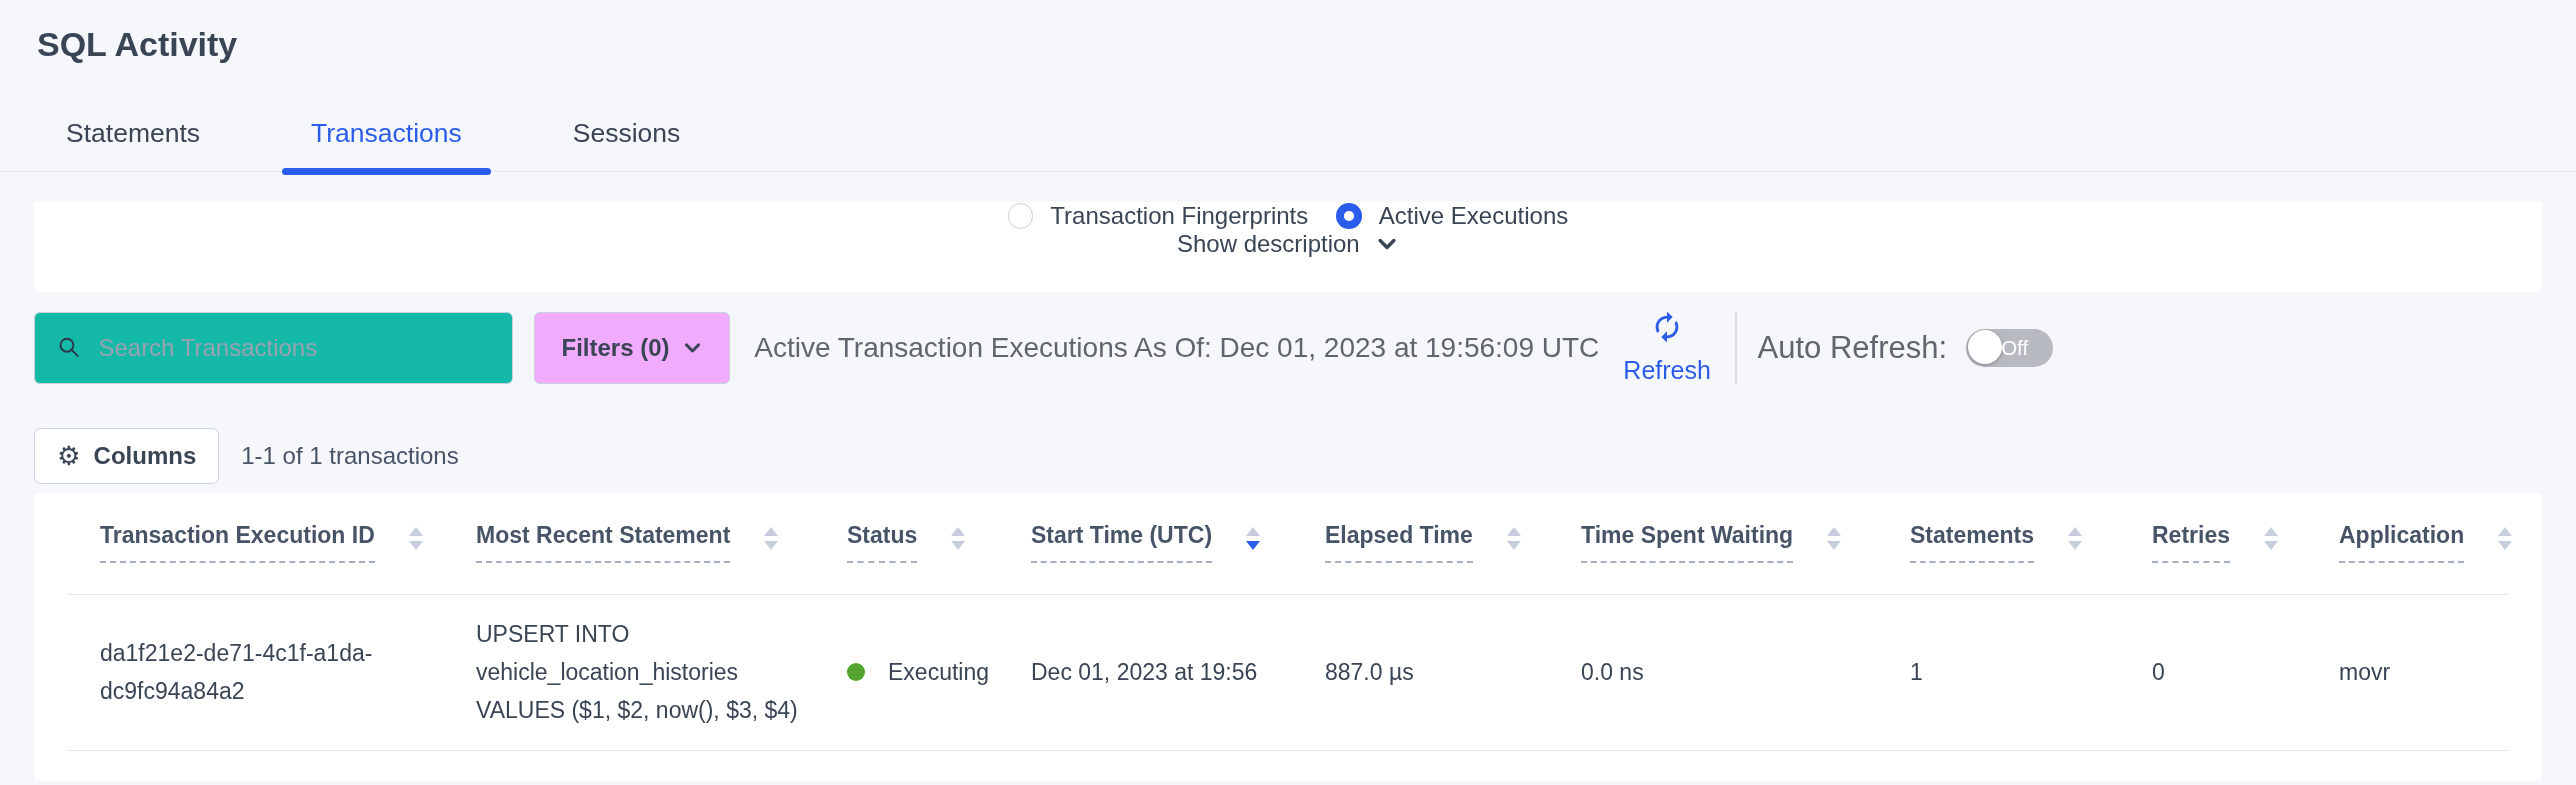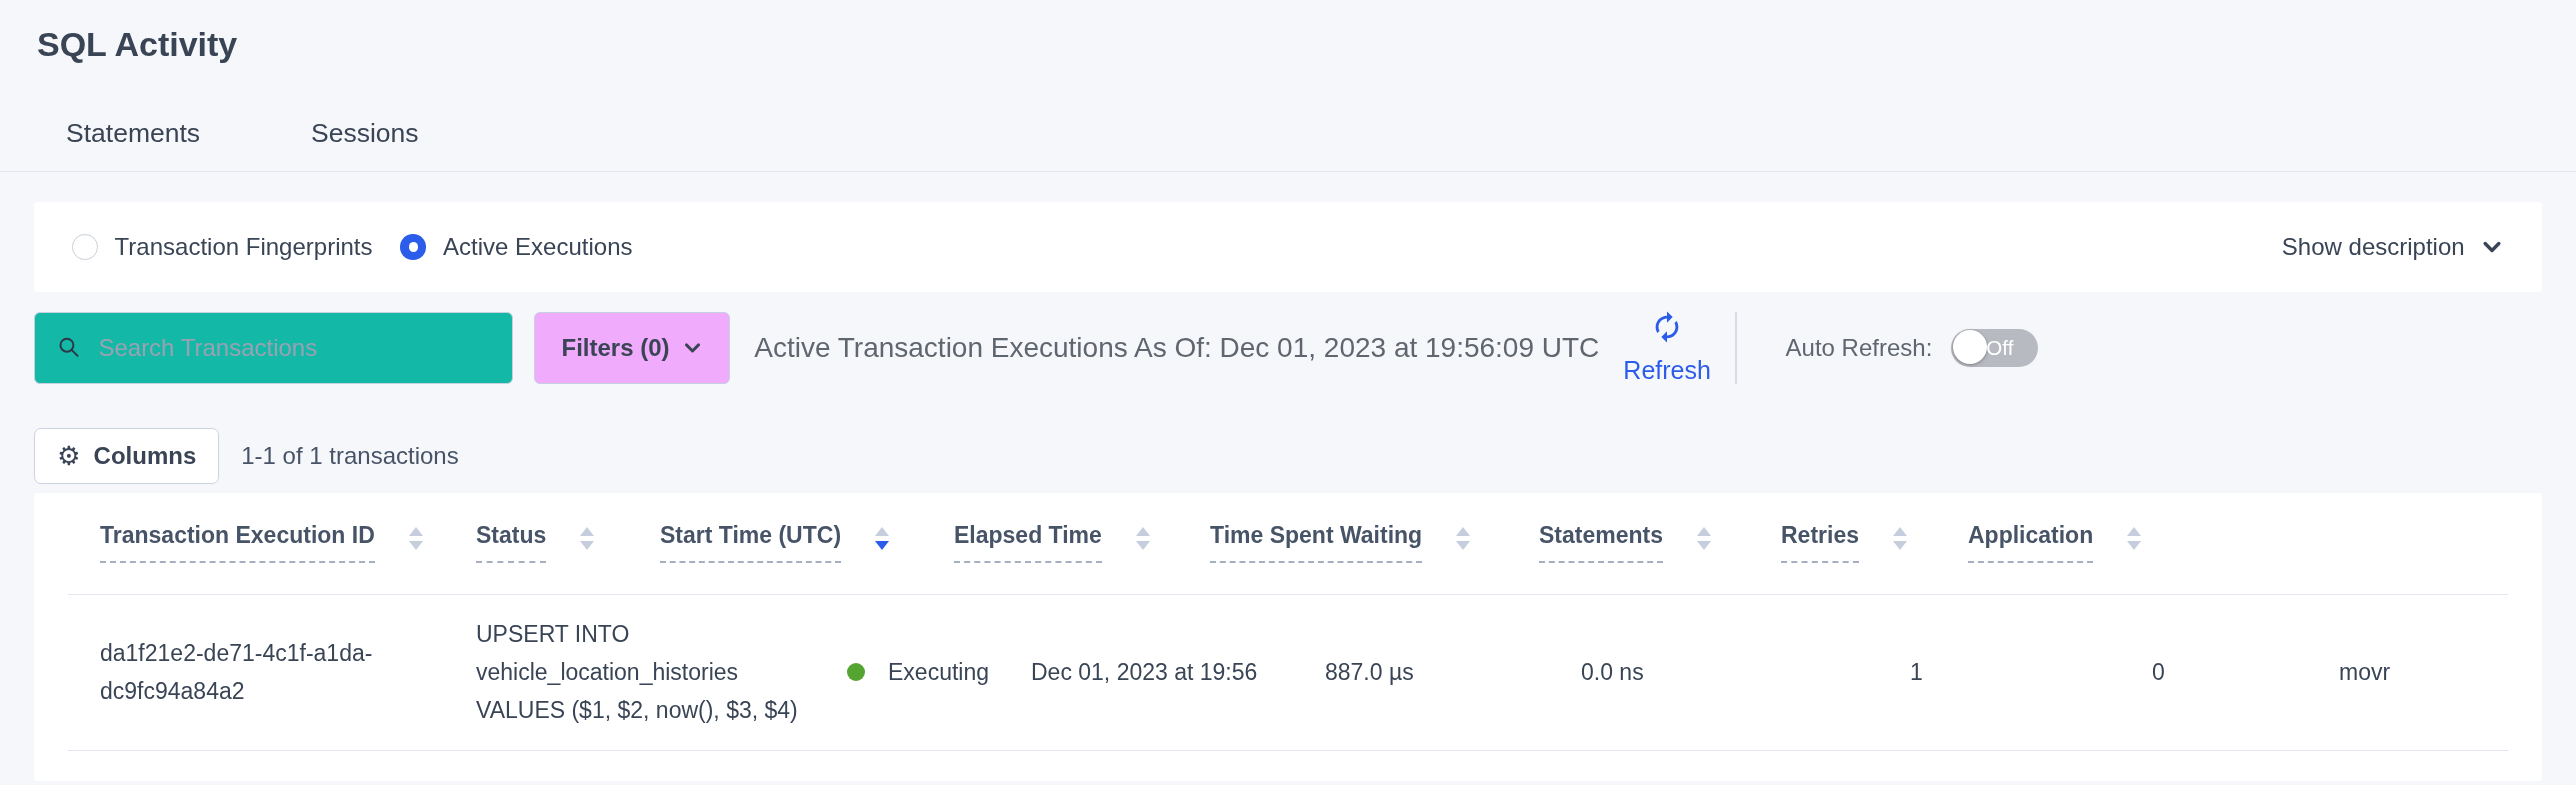--- a/index.html
+++ b/index.html
@@ -21,39 +21,39 @@
   .page-title{padding:24px 0 0 37px;font-size:34px;font-weight:700;color:var(--slate);line-height:41px;}
   .tabbar{margin-top:53px;border-bottom:1.7px solid var(--border);padding-left:37px;display:flex;gap:53px;}
   .tab{font-size:26.5px;line-height:31px;color:var(--slate);padding:0 29px 22px 29px;position:relative;cursor:pointer;}
   .tab.active{color:var(--accent);font-weight:400;}
   .tab.active::after{content:"";position:absolute;left:0;right:0;bottom:-4.3px;height:7.7px;border-radius:4.3px;background:var(--accent);}
 
   
   .card{background:#fff;margin:0 34px;border-radius:3.4px;}
 
   
-  .controls-card{margin-top:30px;height:90px;display:flex;align-items:center;justify-content:space-between;padding:0 38px;}
+  .controls-card{margin-top:30px;height:90px;display:flex;align-items:center;justify-content:flex-start;padding:0 38px;flex-direction:column;}
   .radio-group{display:flex;align-items:center;}
   .radio-opt{display:flex;align-items:center;gap:17px;font-size:24px;color:var(--slate);cursor:pointer;}
   .radio-opt + .radio-opt{margin-left:28px;}
   .radio-circle{width:25.6px;height:25.6px;border-radius:50%;border:1.7px solid #c9cfda;background:#fff;position:relative;flex:none;}
   .radio-circle.selected{border:none;background:var(--accent);}
   .radio-circle.selected::after{content:"";position:absolute;left:50%;top:50%;width:9.4px;height:9.4px;margin:-4.7px 0 0 -4.7px;border-radius:50%;background:#fff;}
   .show-desc{display:flex;align-items:center;gap:15.4px;font-size:24px;color:var(--slate);cursor:pointer;}
 
   
   .toolbar{margin:19px 34px 0;display:flex;align-items:center;height:73px;}
   .search-box{width:479px;height:72px;background:#14b8a6;border:1.7px solid var(--ctl-border);border-radius:6px;display:flex;align-items:center;padding:0 22px;gap:17px;flex:none;}
   .search-box input{border:none;outline:none;background:transparent;font-size:24px;color:var(--slate);width:100%;font-family:inherit;}
   .search-box input::placeholder{color:#9aa2b2;}
   .filters-btn{margin-left:20.5px;height:72px;padding:0 27px;background:#f0abfc;border:1.7px solid var(--ctl-border);border-radius:6px;display:flex;align-items:center;gap:13.7px;font-size:24px;font-weight:700;color:var(--slate);cursor:pointer;flex:none;}
   .asof{margin-left:24px;font-size:28px;color:var(--gray-text);white-space:nowrap;}
   .refresh{margin-left:24px;display:flex;align-items:center;gap:12px;color:var(--accent);font-size:25px;cursor:pointer;white-space:nowrap;flex-direction:column;}
   .v-div{width:1.7px;height:72px;background:#d8dce6;margin-left:24px;flex:none;}
-  .auto-label{margin-left:49px;font-size:24px;color:var(--gray-text);white-space:nowrap;}
+  .auto-label{margin-left:21px;font-size:31px;color:var(--gray-text);white-space:nowrap;}
   .toggle{margin-left:19px;width:87px;height:38px;border-radius:19px;background:#b7bac1;position:relative;cursor:pointer;flex:none;}
   .toggle .knob{position:absolute;left:1.7px;top:1.7px;width:34px;height:34px;border-radius:50%;background:#fff;box-shadow:0 0.9px 3.4px rgba(0,0,0,.35);}
   .toggle .state{position:absolute;right:25px;top:50%;transform:translateY(-50%);color:#fff;font-size:20.5px;}
 
   
   .table-toolbar{margin:44px 34px 0;display:flex;align-items:center;height:56px;gap:22px;}
   .columns-btn{height:56px;padding:0 22px;background:#fff;border:1.7px solid #ccd3e0;border-radius:6.8px;display:flex;align-items:center;gap:12.8px;font-size:24px;font-weight:700;color:var(--slate);cursor:pointer;}
   .gear{font-size:26.5px;line-height:1;color:var(--slate);}
   .results-count{font-size:24px;color:var(--slate2);}
 
@@ -84,20 +84,21 @@
 </style>
 </head>
 <body>
 
 <div class="app">
 
   <h1 class="page-title">SQL Activity</h1>
 
   <div class="tabbar">
     <div class="tab">Statements</div>
+    <div class="tab active">Transactions</div>
     <div class="tab">Sessions</div>
   </div>
 
   <div class="card controls-card">
     <div class="radio-group">
       <div class="radio-opt">
         <span class="radio-circle"></span>
         <span>Transaction Fingerprints</span>
       </div>
       <div class="radio-opt">
@@ -148,20 +149,27 @@
       <span class="gear">⚙</span>
       <span>Columns</span>
     </div>
     <div class="results-count">1-1 of 1 transactions</div>
   </div>
 
   <div class="card table-card">
     <div class="thead">
       <div class="hcell c1">
         <span class="hlabel">Transaction Execution ID</span>
+        <span class="sort">
+            <i class="s-up"></i>
+            <i class="s-down"></i>
+          </span>
+      </div>
+      <div class="hcell c2">
+        <span class="hlabel">Most Recent Statement</span>
         <span class="sort">
             <i class="s-up"></i>
             <i class="s-down"></i>
           </span>
       </div>
       <div class="hcell c3">
         <span class="hlabel">Status</span>
         <span class="sort">
             <i class="s-up"></i>
             <i class="s-down"></i>

